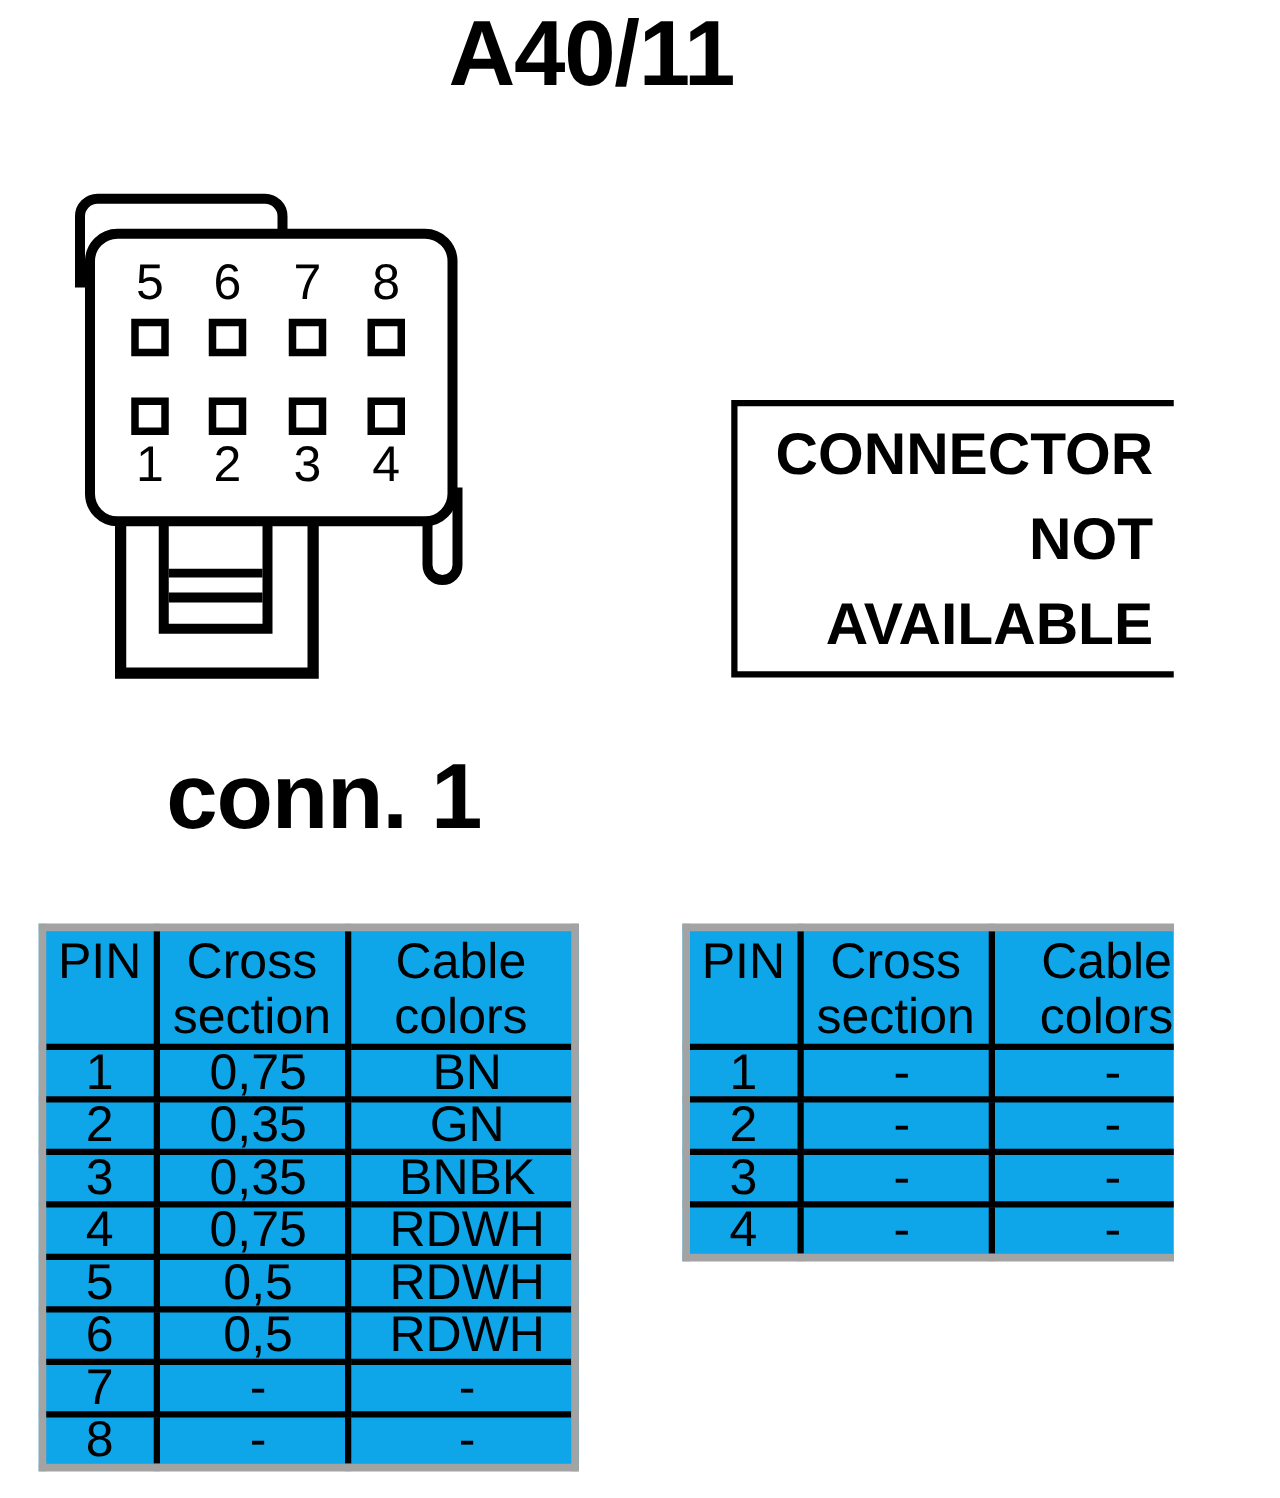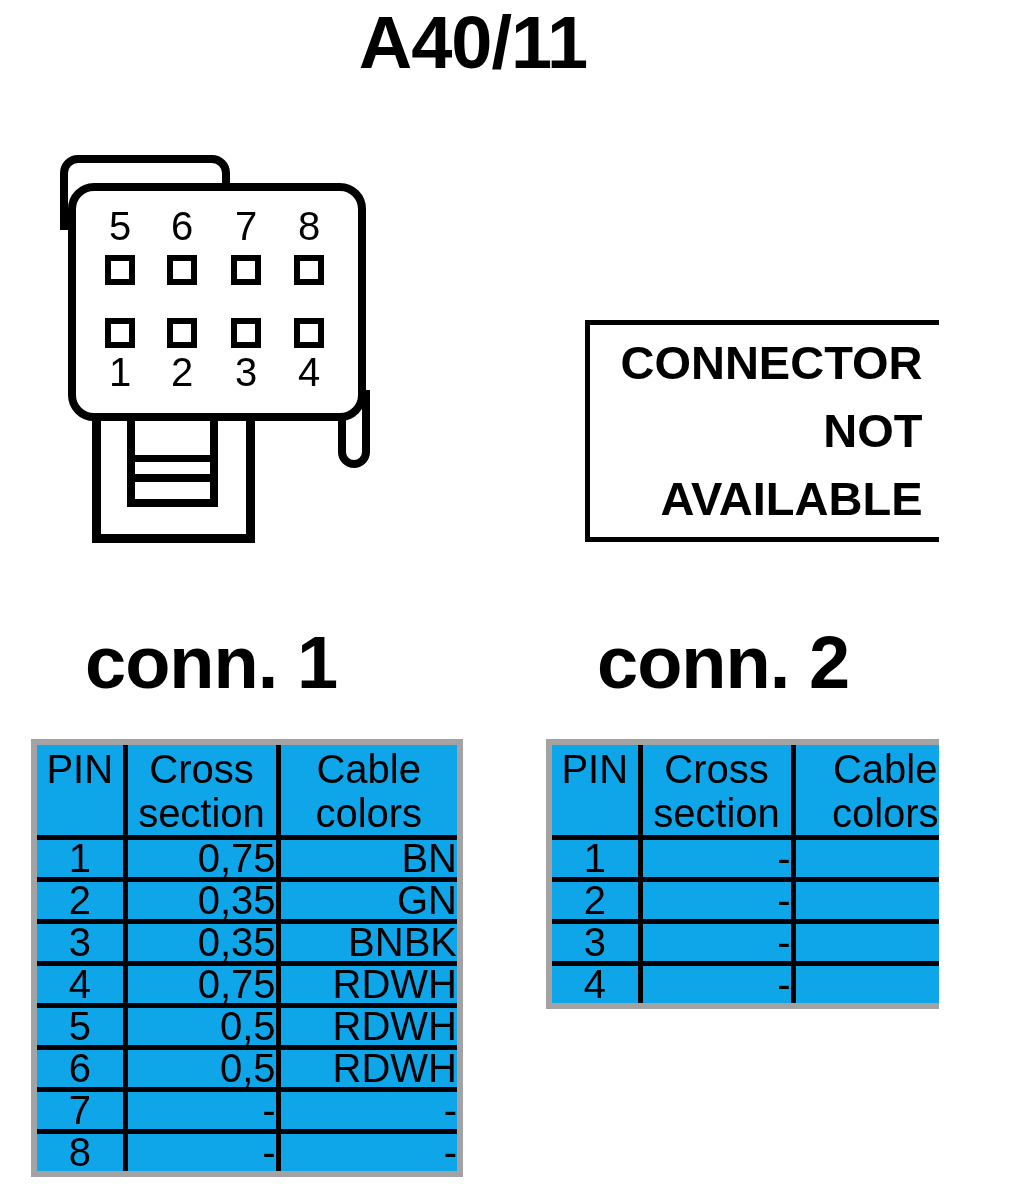--- a/index.html
+++ b/index.html
@@ -17,22 +17,22 @@
   .page-title {
     position: absolute;
     left: 323px; top: 4px; width: 300px;
     text-align: center;
     font-size: 74px; font-weight: bold;
     line-height: 78px; white-space: nowrap;
     letter-spacing: -1px;
   }
   .conn-label {
     position: absolute;
-    top: 624px; width: 300px;
-    text-align: left;
+    top: 598px; width: 300px;
+    text-align: right;
     font-size: 74px; font-weight: bold;
     line-height: 78px; white-space: nowrap;
     letter-spacing: -1px;
   }
   .conn-label.c1 { left: 85px; }
   .conn-label.c2 { left: 597px; }
 
   
   .cpart {
     position: absolute;
@@ -111,21 +111,21 @@
     height: 84px;
     vertical-align: top;
     text-align: center;
     font-weight: normal;
     line-height: 44px;
     padding-top: 2px;
     white-space: pre-line;
   }
   .pin-table td { height: 37px; line-height: 37px; }
   .pin-table td.pin-cell { text-align: center; }
-  .pin-table td.val-cell { text-align: right; padding-left: 10px; }
+  .pin-table td.val-cell { text-align: center; padding-left: 10px; }
 </style>
 </head>
 <body>
 
 <div class="page">
 
   <div class="page-title">A40/11</div>
 
   <div>
     <div class="cpart c-tab-top"></div>
@@ -157,21 +157,20 @@
     <div class="pin-label lbl-b lx4">4</div>
   </div>
 
   <div class="notice-box">
     <div class="notice-text">CONNECTOR
 NOT
 AVAILABLE</div>
   </div>
 
   <div class="conn-label c1">conn. 1</div>
-  <div class="conn-label c2">conn. 2</div>
 
   <table class="pin-table t1">
     <colgroup>
         <col style="width:91px">
         <col style="width:153px">
         <col style="width:182px">
       </colgroup>
     <thead>
       <tr>
         <th>PIN</th>

